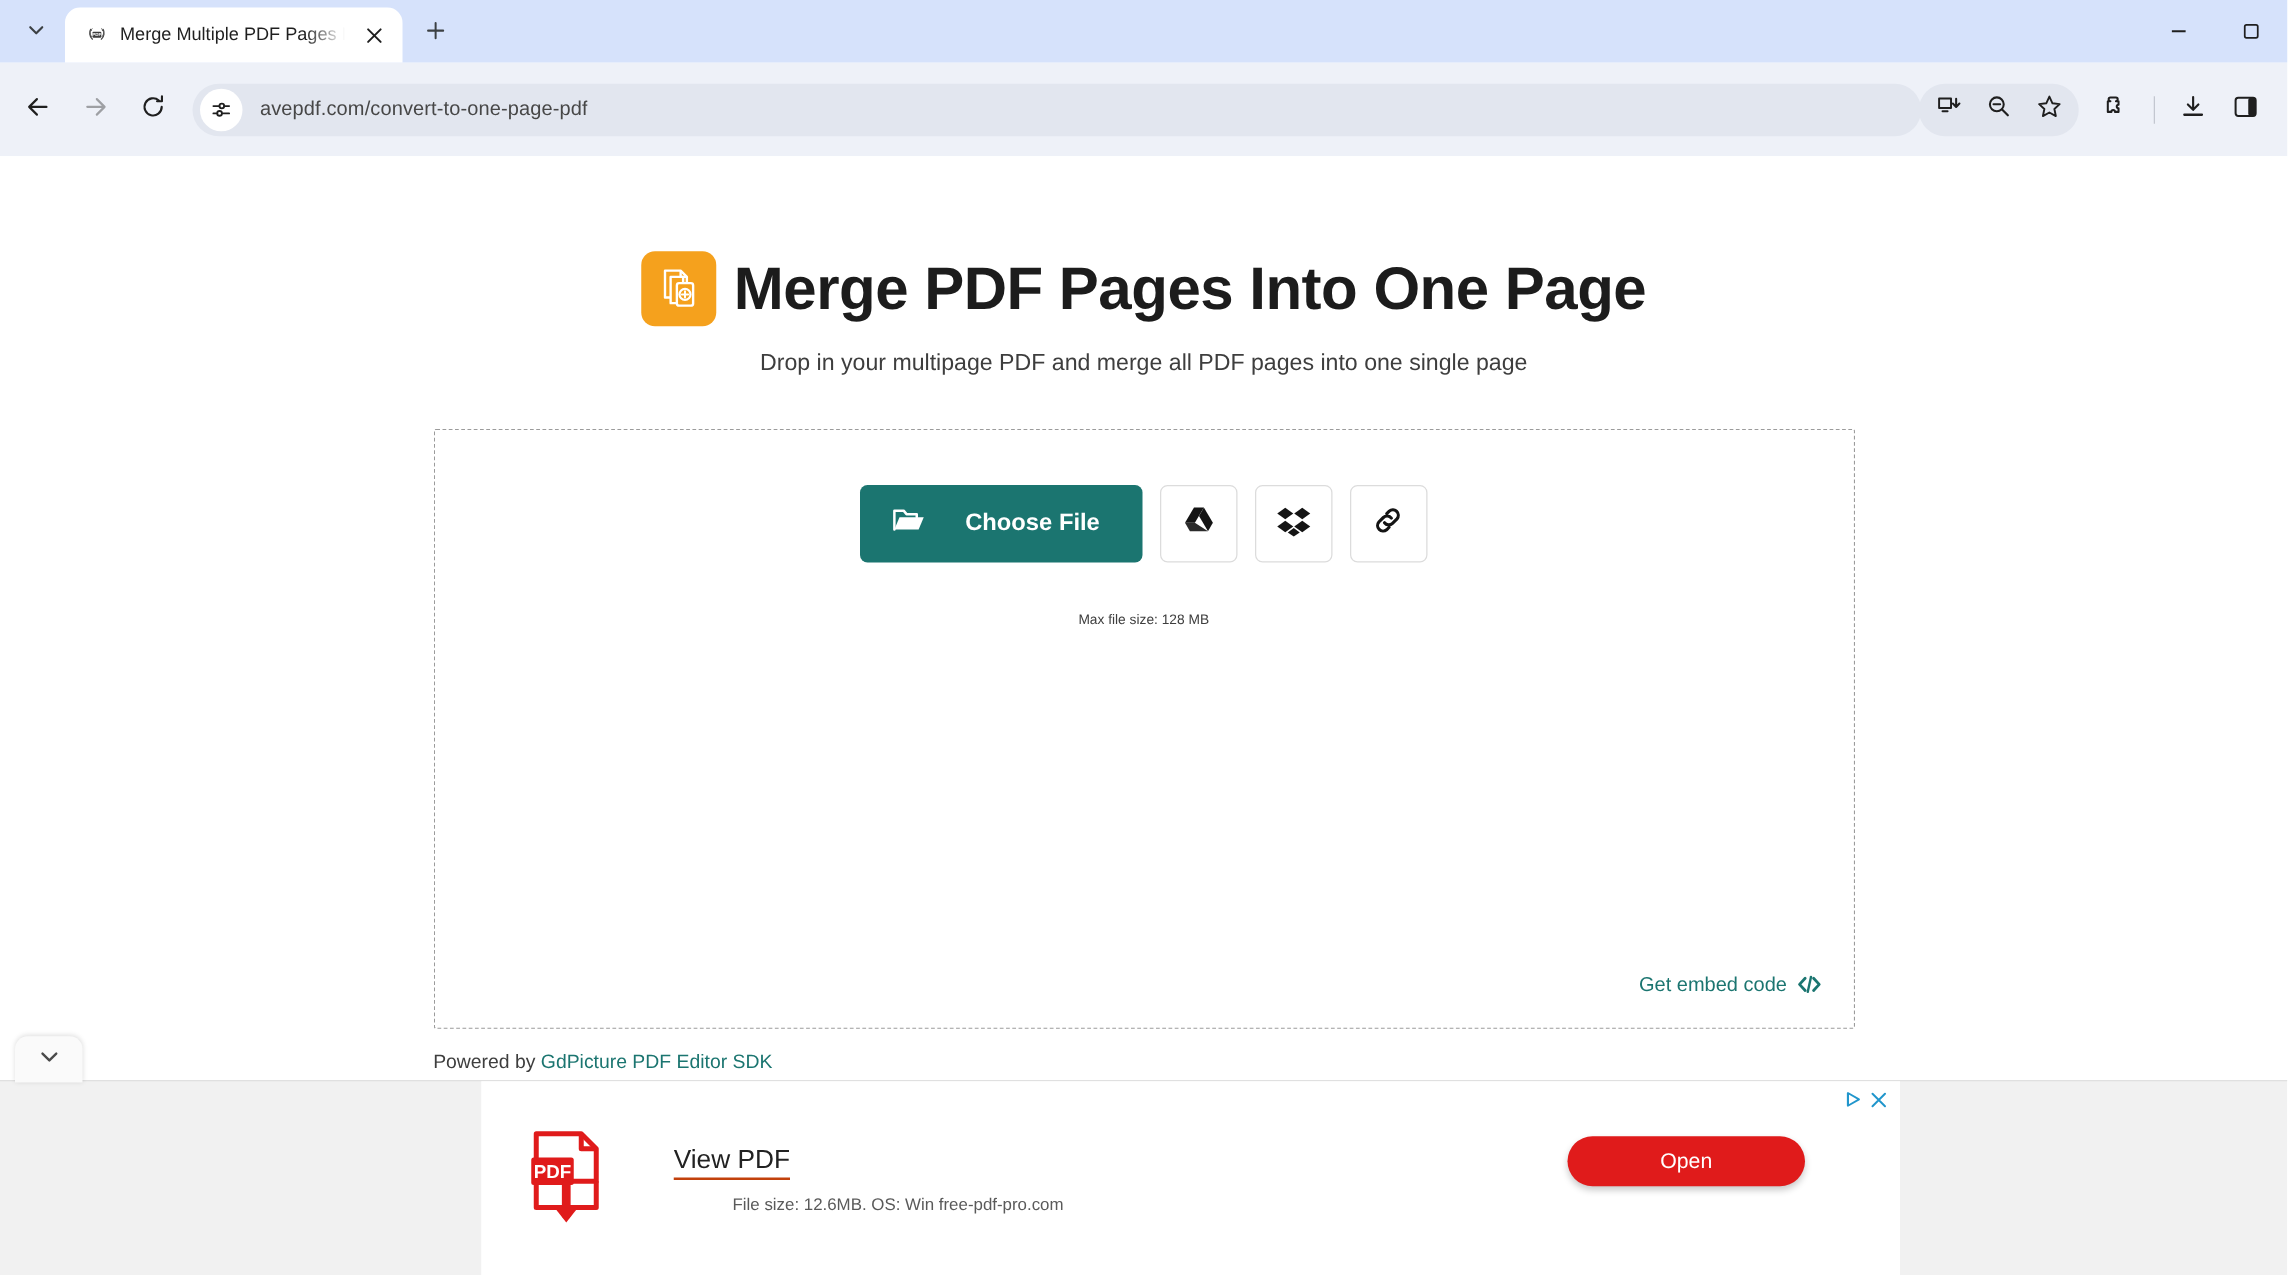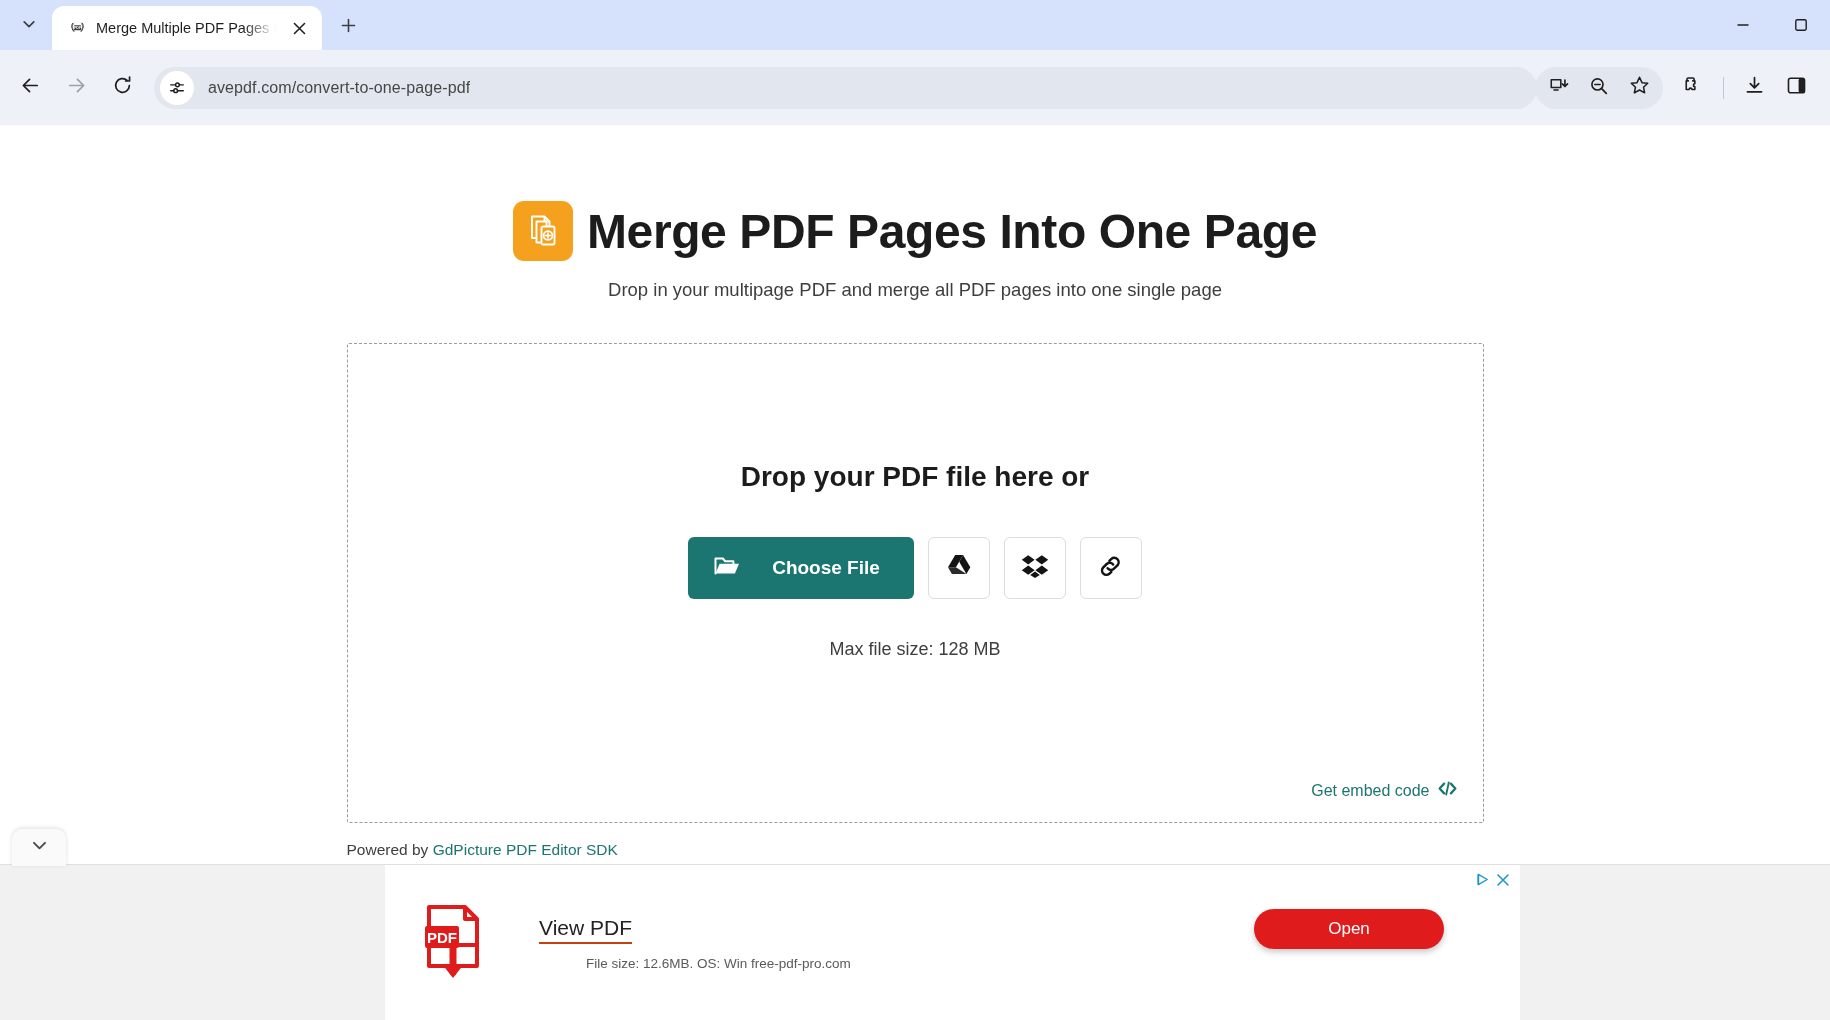--- a/index.html
+++ b/index.html
@@ -267,30 +267,29 @@
     width: 62px; height: 62px;
     background: #ffffff;
     border: 1px solid #dcdcdc;
     border-radius: 6px;
     display: flex; align-items: center; justify-content: center;
     cursor: pointer;
   }
 
   .maxsize {
     margin-top: 40px;
-    font-size: 18px;
+    font-size: 11px;
     color: #3e3e3e;
   }
 
   .embed-link {
     position: absolute;
     right: 26px;
     bottom: 22px;
     display: flex;
-    align-items: center;
     gap: 8px;
     font-size: 16px;
     color: #1b7570;
     cursor: pointer;
     text-decoration: none;
   }
 
   .powered {
     width: 1137px;
     margin-top: 18px;
@@ -551,21 +550,20 @@
             <path d="M25 22 V27 M22.5 24.5 H27.5" stroke="#ffffff" stroke-width="1.6" stroke-linecap="round"></path>
           </svg>
         </div>
         <h1 class="hero-title">Merge PDF Pages Into One Page</h1>
       </div>
 
       <p class="hero-sub">Drop in your multipage PDF and merge all PDF pages into one single page</p>
 
       <div class="dropzone">
 
-        <div class="drop-head">Drop your PDF file here or</div>
 
         <div class="btn-row">
 
           <button class="choose-btn">
             <span>
               <svg width="26" height="22" viewBox="0 0 26 22">
                 <path d="M1.5 18.5 V3.5 h7.4 l2.3 2.8 h8.2 v2.2" fill="none" stroke="#ffffff" stroke-width="2" stroke-linejoin="round" stroke-linecap="round"></path>
                 <path d="M1.5 18.5 L5.6 8.8 H25 L20.9 18.5 Z" fill="#ffffff"></path>
               </svg>
             </span>

